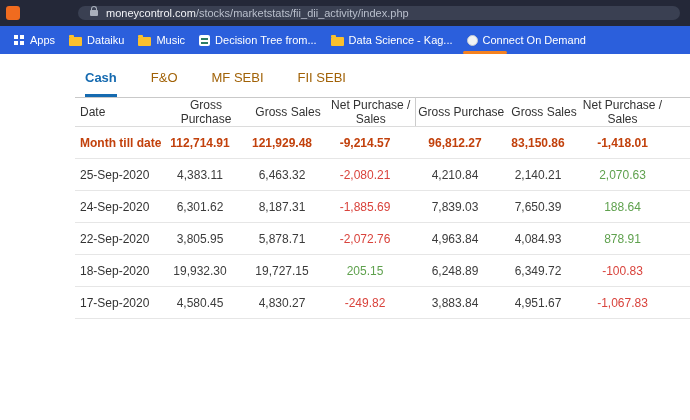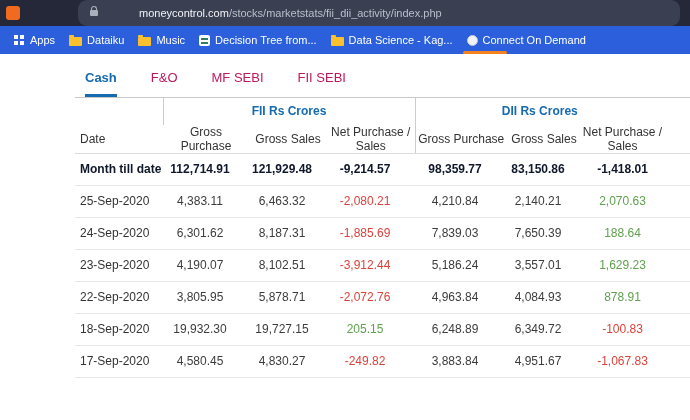--- a/index.html
+++ b/index.html
@@ -3,22 +3,22 @@
 <meta charset="utf-8">
 <style>
   * { margin:0; padding:0; box-sizing:border-box; }
   html,body { width:690px; height:420px; }
   body { font-family:"Liberation Sans", sans-serif; overflow:hidden; background:#fff; }
   .screen { width:690px; height:420px; overflow:hidden; position:relative; }
 
   
   .topbar { height:26px; background:var(--c-topbar_dark,#242838); display:flex; align-items:center; padding:0 6px; }
   .ext-icon { width:14px; height:14px; border-radius:3px; background:#f06b1f; flex:none; cursor:pointer; }
-  .omnibox { flex:1; height:26px; margin:0 4px 0 58px; background:#3a4052; border-radius:9px;
-             display:flex; align-items:center; padding:0 12px; font-size:11px; color:#b9bfcc; white-space:nowrap; overflow:hidden;gap:33px; }
+  .omnibox { flex:1; height:14px; margin:0 4px 0 58px; background:#3a4052; border-radius:9px;
+             display:flex; align-items:center; padding:0 12px; font-size:11px; color:#b9bfcc; white-space:nowrap; overflow:hidden; }
   .lock-icon { position:relative; width:8px; height:6px; background:#aab0bc; border-radius:1px; margin-right:8px; flex:none; }
   .lock-icon::before { content:""; position:absolute; top:-4px; left:1px; width:4px; height:3px;
                        border:1.5px solid #aab0bc; border-bottom:none; border-radius:3px 3px 0 0; }
   .url-domain { color:#f2f3f7; }
 
   
   .bookmarks-bar { height:28px; background:var(--c-bookmark_bar_blue,#2b5fdc); display:flex; align-items:center; padding:0 8px; gap:2px; }
   .bm { position:relative; display:flex; align-items:center; gap:5px; height:100%; padding:0 6px; color:#fff; font-size:11px; white-space:nowrap; cursor:pointer; }
   .bm-label { color:#fff; }
   .ic { position:relative; display:inline-block; flex:none; }
@@ -29,35 +29,35 @@
   .folder-icon::before { content:""; position:absolute; top:-2px; left:0; width:5px; height:2px; background:#fbc02d; border-radius:1px 1px 0 0; }
   .bank-icon { width:11px; height:11px; border-radius:50%; background:#35b3e7; }
   .document-icon { width:11px; height:11px; background:#fff; border-radius:2px; }
   .document-icon::before { content:""; position:absolute; left:2px; top:3px; width:7px; height:2px; background:#2e7d66; box-shadow:0 4px 0 #2e7d66; }
   .globe-icon { width:11px; height:11px; border-radius:50%; background:#f1f3f4; border:1px solid #c3c9d4; }
   .bm-underline { position:absolute; left:2px; bottom:0; width:44px; height:3px; background:#f5821f; border-radius:2px; }
 
   
   .page { background:#fff; height:372px; }
   .tabs { display:flex; gap:34px; padding:16px 0 0 85px; }
-  .tab { font-size:13px; color:#be185d; padding-bottom:9px; cursor:pointer; }
+  .tab { font-size:13px; color:#a16207; padding-bottom:9px; cursor:pointer; }
   .tab.active { color:var(--c-accent_blue,#156ab0); font-weight:bold; border-bottom:3px solid var(--c-accent_blue,#156ab0); }
 
   table.fii-table { margin-left:75px; width:615px; border-collapse:collapse; font-size:12px; color:#3c3c3c;
                     border-top:1px solid #c9c9c9; table-layout:fixed; }
   .group-row td { height:27px; }
   .group-cell { color:var(--c-accent_blue,#156ab0); font-weight:bold; text-align:center; border-left:1px solid #ccc; }
   .fii-table th { font-weight:normal; color:#333; height:28px; text-align:center; border-bottom:1px solid #dcdcdc; }
   th.date-h { text-align:left; padding-left:5px; }
   th.dii-start { border-left:1px solid #ccc; }
   .fii-table tbody td { height:32px; border-bottom:1px solid #e6e6e6; }
   td.col-date { text-align:left; padding-left:5px; color:#333; }
   td.col-num { text-align:center; padding-right:12px; }
   .fii-table td:last-child, .fii-table th:last-child { padding-right:26px; }
-  tr.row-bold td { font-weight:bold; color:#0f172a; }
+  tr.row-bold td { font-weight:bold; color:#c2410c; }
   td.neg { color:var(--c-negative,#d9433c); }
   td.pos { color:var(--c-positive,#5fa14e); }
   tr.filler td { height:20px; border-bottom:none; }
 </style>
 </head>
 <body>
 
 <div class="screen">
 
   <div class="topbar">
@@ -109,71 +109,57 @@
       <colgroup>
         <col style="width:88px">
           <col style="width:86px">
           <col style="width:78px">
           <col style="width:88px">
         <col style="width:92px">
           <col style="width:74px">
           <col style="width:109px">
       </colgroup>
       <thead>
-        <tr class="group-row">
-          <td></td>
-          <td class="group-cell" colspan="3">FII Rs Crores</td>
-          <td class="group-cell" colspan="3">DII Rs Crores</td>
-        </tr>
         <tr>
           <th class="date-h">Date</th>
           <th>Gross Purchase</th>
           <th>Gross Sales</th>
           <th>Net Purchase / Sales</th>
           <th class="dii-start">Gross Purchase</th>
           <th>Gross Sales</th>
           <th>Net Purchase / Sales</th>
         </tr>
       </thead>
       <tbody>
       <tr class="row-bold">
             <td class="col-date">Month till date</td>
             <td class="col-num">112,714.91</td>
             <td class="col-num">121,929.48</td>
             <td class="col-num neg">-9,214.57</td>
-            <td class="col-num">98,359.77</td>
+            <td class="col-num">96,812.27</td>
             <td class="col-num">83,150.86</td>
             <td class="col-num neg">-1,418.01</td>
           </tr>
           <tr>
             <td class="col-date">25-Sep-2020</td>
             <td class="col-num">4,383.11</td>
             <td class="col-num">6,463.32</td>
             <td class="col-num neg">-2,080.21</td>
             <td class="col-num">4,210.84</td>
             <td class="col-num">2,140.21</td>
             <td class="col-num pos">2,070.63</td>
           </tr>
           <tr>
             <td class="col-date">24-Sep-2020</td>
             <td class="col-num">6,301.62</td>
             <td class="col-num">8,187.31</td>
             <td class="col-num neg">-1,885.69</td>
             <td class="col-num">7,839.03</td>
             <td class="col-num">7,650.39</td>
             <td class="col-num pos">188.64</td>
-          </tr>
-          <tr>
-            <td class="col-date">23-Sep-2020</td>
-            <td class="col-num">4,190.07</td>
-            <td class="col-num">8,102.51</td>
-            <td class="col-num neg">-3,912.44</td>
-            <td class="col-num">5,186.24</td>
-            <td class="col-num">3,557.01</td>
-            <td class="col-num pos">1,629.23</td>
           </tr>
           <tr>
             <td class="col-date">22-Sep-2020</td>
             <td class="col-num">3,805.95</td>
             <td class="col-num">5,878.71</td>
             <td class="col-num neg">-2,072.76</td>
             <td class="col-num">4,963.84</td>
             <td class="col-num">4,084.93</td>
             <td class="col-num pos">878.91</td>
           </tr>

